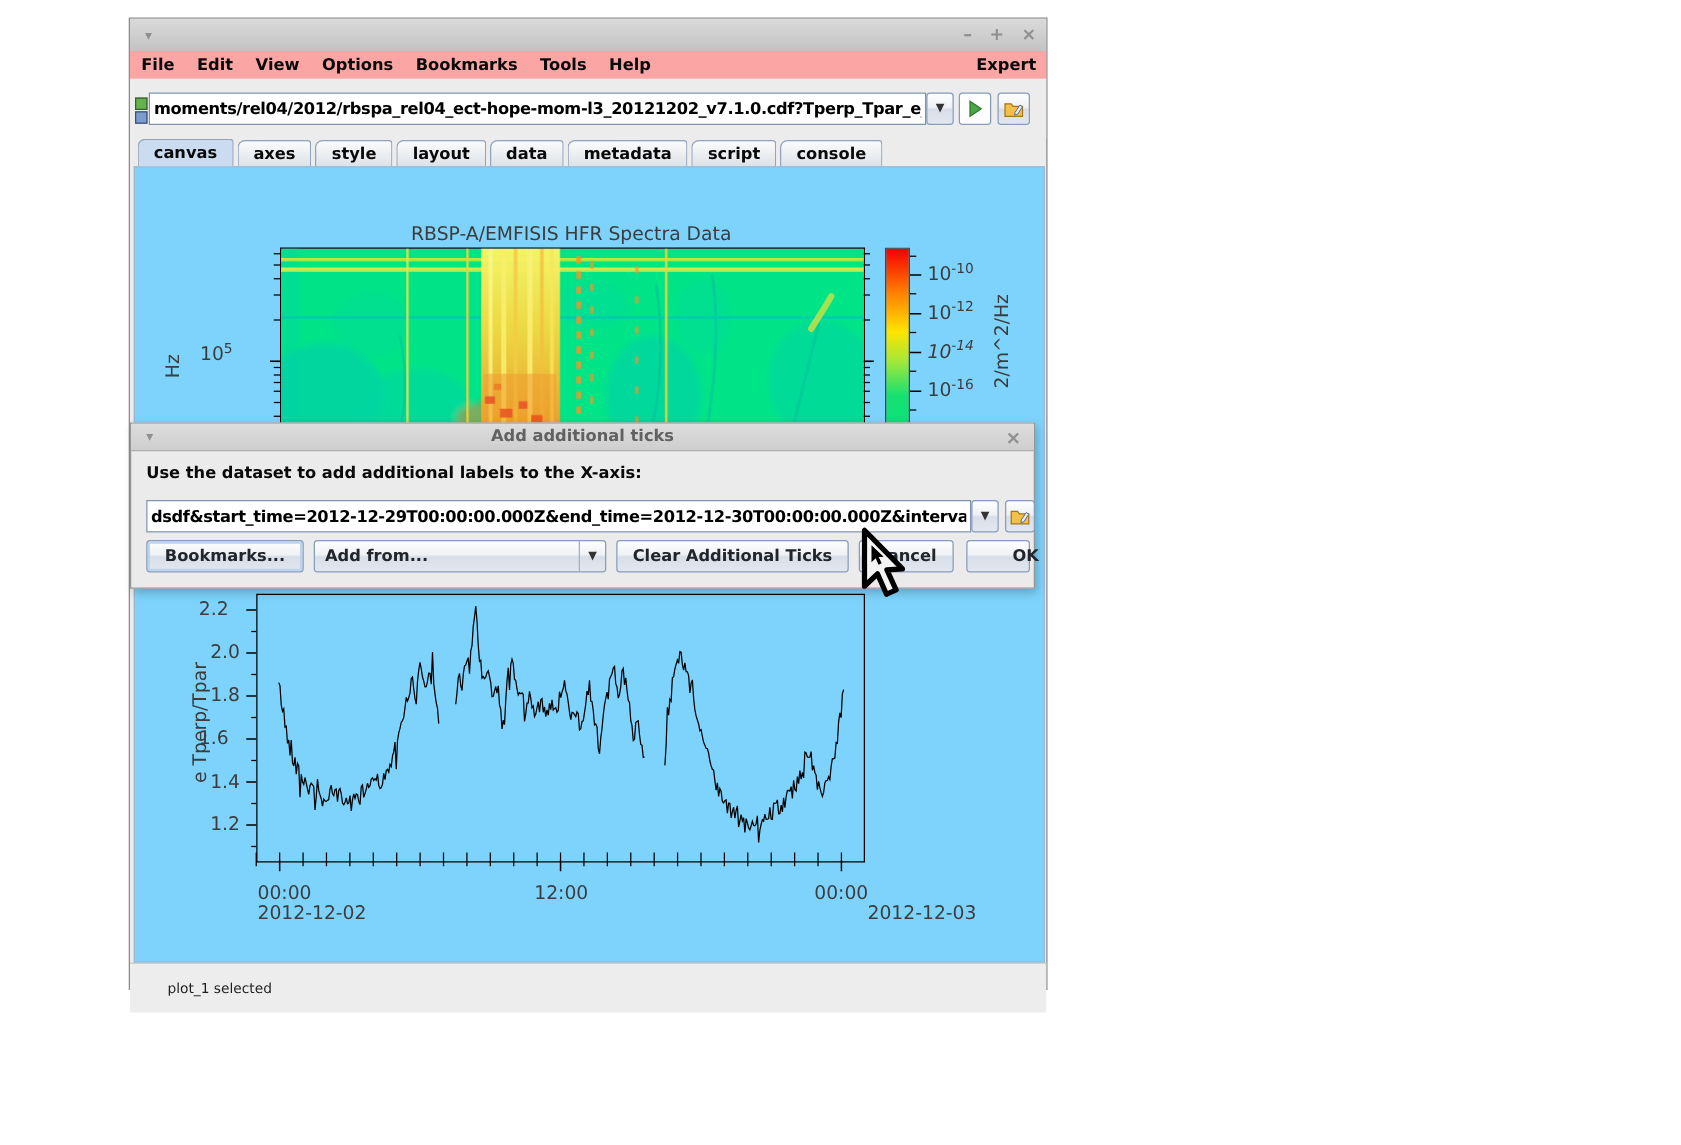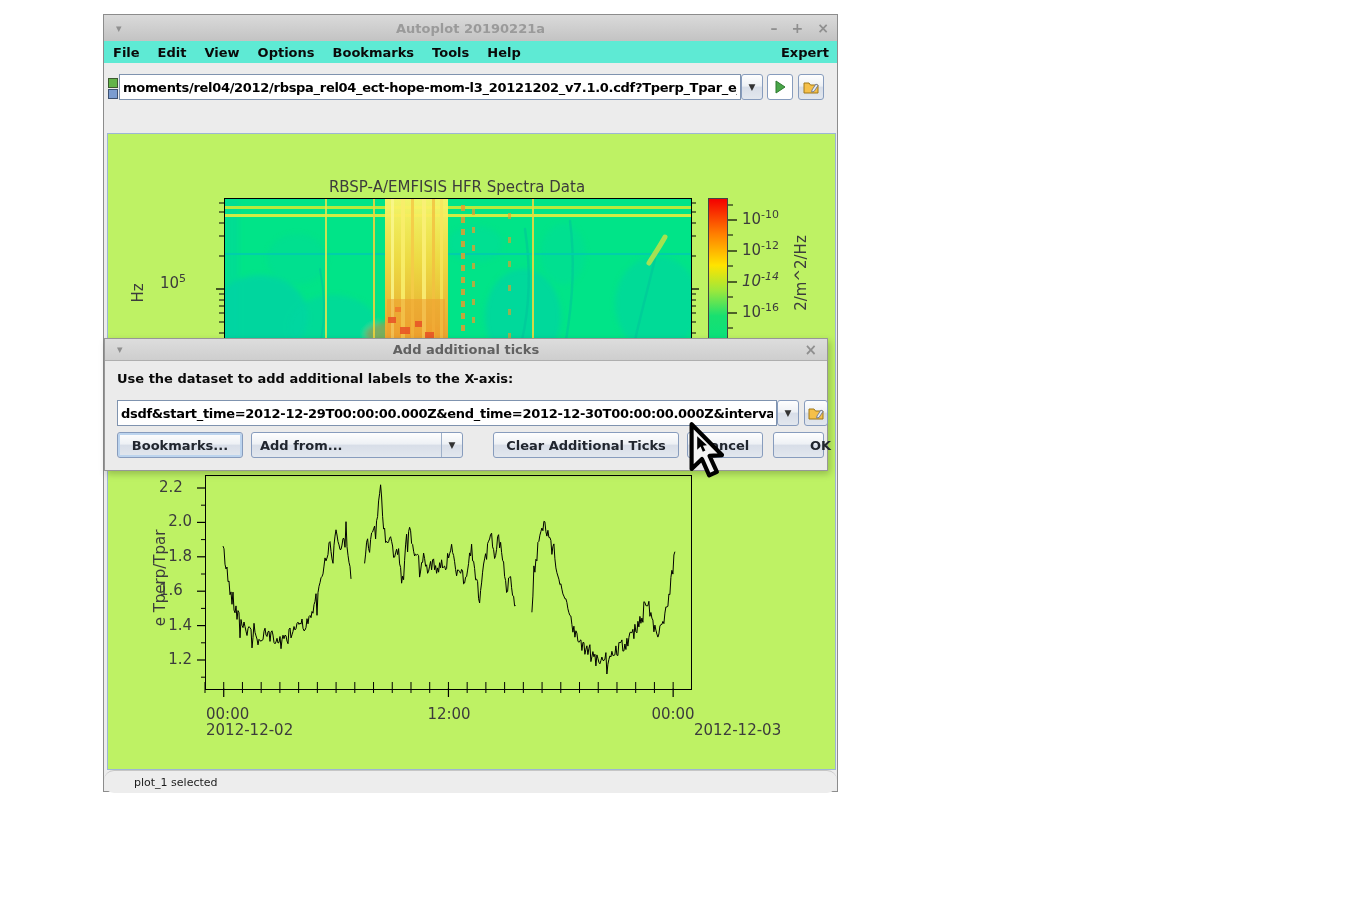--- a/index.html
+++ b/index.html
@@ -10,21 +10,21 @@
                background:#ececec;border:1px solid #8c8c8c;box-sizing:border-box;}
   .titlebar{position:absolute;left:0;top:0;right:0;height:26px;
             background:linear-gradient(#dadada,#c3c3c3);border-bottom:1px solid #aeaeae;
             display:flex;align-items:center;}
   .titlebar .win-menu{position:absolute;left:12px;color:#8f8f8f;font-size:11px;}
   .titlebar .title{flex:1;text-align:center;font-weight:bold;font-size:13px;color:#9a9a9a;}
   .win-controls{position:absolute;right:8px;top:0;height:26px;display:flex;gap:14px;align-items:center;
                 color:#8f8f8f;font-weight:bold;font-size:14px;}
   .win-controls span{cursor:default;}
   
-  #menubar{position:absolute;left:0;top:26px;right:0;height:22px;background:#5eead4;
+  #menubar{position:absolute;left:0;top:26px;right:0;height:22px;background:#fca5a5;
            border-bottom:1px solid #cfcfcf;display:flex;align-items:center;font-size:13px;font-weight:bold;color:#0a0a0a;}
   #menubar .mitem{padding:2px 9px;}
   #menubar .expert{margin-left:auto;padding-right:8px;}
   
   #toolbar{position:absolute;left:0;top:48px;right:0;height:48px;background:#ececec;}
   .stack-ind{position:absolute;left:4px;top:15px;width:10px;height:21px;}
   .stack-ind .sq{width:8px;height:8px;border:1px solid #3c5a30;margin-bottom:1px;}
   .sq.g{background:#63b44a;}
   .sq.b{background:#7b9cd0;border-color:#3c5070;}
   .jfield{position:absolute;height:26px;background:#fff;border:1px solid #7f93af;box-sizing:border-box;
@@ -35,57 +35,56 @@
         display:flex;align-items:center;justify-content:center;padding:0;}
   .arrow-down{font-size:9px;color:#2b3granatee;} 
   .combo-arrow{width:20px;height:100%;display:flex;align-items:center;justify-content:center;
                border-left:1px solid #9fb0c8;font-size:9px;color:#333;}
   
   #tabs{position:absolute;left:6px;top:96px;height:22px;display:flex;align-items:flex-end;z-index:2;}
   .tab{border:1px solid #93a3ba;border-bottom:none;border-radius:6px 3px 0 0;padding:3px 12px 2px 12px;
        background:linear-gradient(#fbfbfb,#dde2e8);font-size:13px;font-weight:bold;color:#0a0a0a;margin-right:3px;}
   .tab.selected{background:#cbdcf1;padding-bottom:3px;}
   
-  #canvas-panel{position:absolute;left:3px;top:118px;width:729px;height:637px;background:#bef264;
+  #canvas-panel{position:absolute;left:3px;top:118px;width:729px;height:637px;background:#7dd3fc;
                 border:1px solid #9db6d4;box-sizing:border-box;z-index:1;}
   .plot-title{position:absolute;font-size:15px;color:#3c3c3c;text-align:center;}
   .rot-label{position:absolute;font-size:15px;color:#3c3c3c;transform:rotate(-90deg);transform-origin:center;white-space:nowrap;}
   .tick-label{position:absolute;font-size:15px;color:#3c3c3c;white-space:nowrap;}
   .tick-label sup{font-size:11px;}
   #spectro-area{position:absolute;left:116px;top:64px;width:466px;height:141px;border:1px solid #000;box-sizing:content-box;}
   #spectro-area svg{display:block;width:466px;height:141px;}
   #colorbar{position:absolute;left:600px;top:64px;width:20px;height:160px;border:1px solid #444;box-sizing:border-box;
             background:linear-gradient(180deg,#f40000 0%,#ff7e00 22%,#ffe400 42%,#9ce83c 58%,#18e070 74%,#00e284 100%);}
   #lineplot-area{position:absolute;left:97px;top:341px;width:485px;height:213px;border:1px solid #000;box-sizing:content-box;}
   #lineplot-area svg{display:block;width:485px;height:213px;}
   .axis-svg{position:absolute;overflow:visible;}
   
-  #statusbar{position:absolute;left:0;right:0;top:755px;height:23px;background:#ededed;border-top:1px solid #c6c6c6;
-             font-size:11px;color:#1c1c1c;display:flex;align-items:center;padding-left:30px;box-sizing:border-box;border-radius:10px;}
+  #statusbar{position:absolute;left:0;right:0;top:755px;height:40px;background:#ededed;border-top:1px solid #c6c6c6;
+             font-size:11px;color:#1c1c1c;display:flex;align-items:center;padding-left:30px;box-sizing:border-box;}
   
   #dialog{position:absolute;left:0px;top:323px;width:724px;height:133px;background:#ebebeb;
           border:1px solid #979797;box-sizing:border-box;z-index:10;box-shadow:2px 3px 7px rgba(0,0,0,.22);}
   #dialog .titlebar{height:21px;background:linear-gradient(#dddddd,#cecece);}
   #dialog .titlebar .title{font-size:13px;color:#616161;}
   #dialog .close-x{position:absolute;right:10px;top:0;height:21px;display:flex;align-items:center;
                    color:#8f8f8f;font-weight:bold;font-size:15px;}
   #dialog .msg{position:absolute;left:12px;top:32px;font-size:13px;font-weight:bold;color:#0a0a0a;}
   
   #cursor{position:absolute;left:678px;top:421px;width:56px;height:64px;z-index:30;pointer-events:none;}
   .icon-btn-svg{display:block;margin:auto;}
 </style>
 </head>
 <body>
 
 <div id="screen">
   <div id="main-window">
 
     <div class="titlebar">
       <span class="win-menu">▾</span>
-      <span class="title">Autoplot 20190221a</span>
       <span class="win-controls">
         <span>–</span>
         <span>+</span>
         <span>×</span>
       </span>
     </div>
 
     <div id="menubar">
       <span id="menu-items" style="display:flex;">
           <span class="mitem">File</span>
@@ -114,20 +113,30 @@
         </svg>
       </button>
       <button class="jbtn" style="left:694px;top:11px;width:26px;height:26px;">
         <svg class="icon-btn-svg" width="17" height="15" viewBox="0 0 17 15">
           <path d="M1,3 L6,3 L7.5,5 L15,5 L15,13 L1,13 Z" fill="#f5c04a" stroke="#a07818" stroke-width="1"></path>
           <path d="M9,10 L13,4 L15,5.5 L11,11.5 L8.7,12 Z" fill="#e8edf5" stroke="#5a6a90" stroke-width="0.8"></path>
         </svg>
       </button>
     </div>
 
+    <div id="tabs">
+        <span class="tab selected">canvas</span>
+        <span class="tab">axes</span>
+        <span class="tab">style</span>
+        <span class="tab">layout</span>
+        <span class="tab">data</span>
+        <span class="tab">metadata</span>
+        <span class="tab">script</span>
+        <span class="tab">console</span>
+      </div>
 
     <div id="canvas-panel">
 
       <div class="plot-title" style="left:116px;top:44px;width:466px;">RBSP-A/EMFISIS  HFR Spectra Data</div>
       <div class="rot-label" style="left:0px;top:150px;width:60px;text-align:center;">Hz</div>
 
       <svg class="axis-svg" id="spectro-yticks" style="left:106px;top:64px;" width="10" height="141">
           <line x1="2" y1="91" x2="10" y2="91" stroke="#000" stroke-width="1.3"></line>
           <line x1="5" y1="96" x2="10" y2="96" stroke="#000" stroke-width="1"></line>
           <line x1="5" y1="102" x2="10" y2="102" stroke="#000" stroke-width="1"></line>
@@ -365,21 +374,21 @@
       <button class="jbtn" style="left:672px;top:61px;width:22px;height:26px;">
         <span style="font-size:9px;color:#333;">▼</span>
       </button>
       <button class="jbtn" style="left:699px;top:61px;width:24px;height:26px;">
         <svg class="icon-btn-svg" width="17" height="15" viewBox="0 0 17 15">
           <path d="M1,3 L6,3 L7.5,5 L15,5 L15,13 L1,13 Z" fill="#f5c04a" stroke="#a07818" stroke-width="1"></path>
           <path d="M9,10 L13,4 L15,5.5 L11,11.5 L8.7,12 Z" fill="#e8edf5" stroke="#5a6a90" stroke-width="0.8"></path>
         </svg>
       </button>
       <button class="jbtn" style="left:12px;top:93px;width:126px;height:26px;box-shadow:inset 0 0 0 2px #bcd4ee;">Bookmarks...</button>
-      <div class="jbtn" style="left:146px;top:93px;width:212px;height:26px;justify-content:space-between;">
+      <div class="jbtn" style="left:146px;top:93px;width:234px;height:26px;justify-content:space-between;">
         <span style="padding-left:8px;">Add from...</span>
         <span class="combo-arrow">▼</span>
       </div>
       <button class="jbtn" style="left:388px;top:93px;width:186px;height:26px;">Clear Additional Ticks</button>
       <button class="jbtn" style="left:582px;top:93px;width:76px;height:26px;">Cancel</button>
       <button class="jbtn" style="left:668px;top:93px;width:51px;height:26px;padding-left:44px;">OK</button>
     </div>
 
   </div>
 

